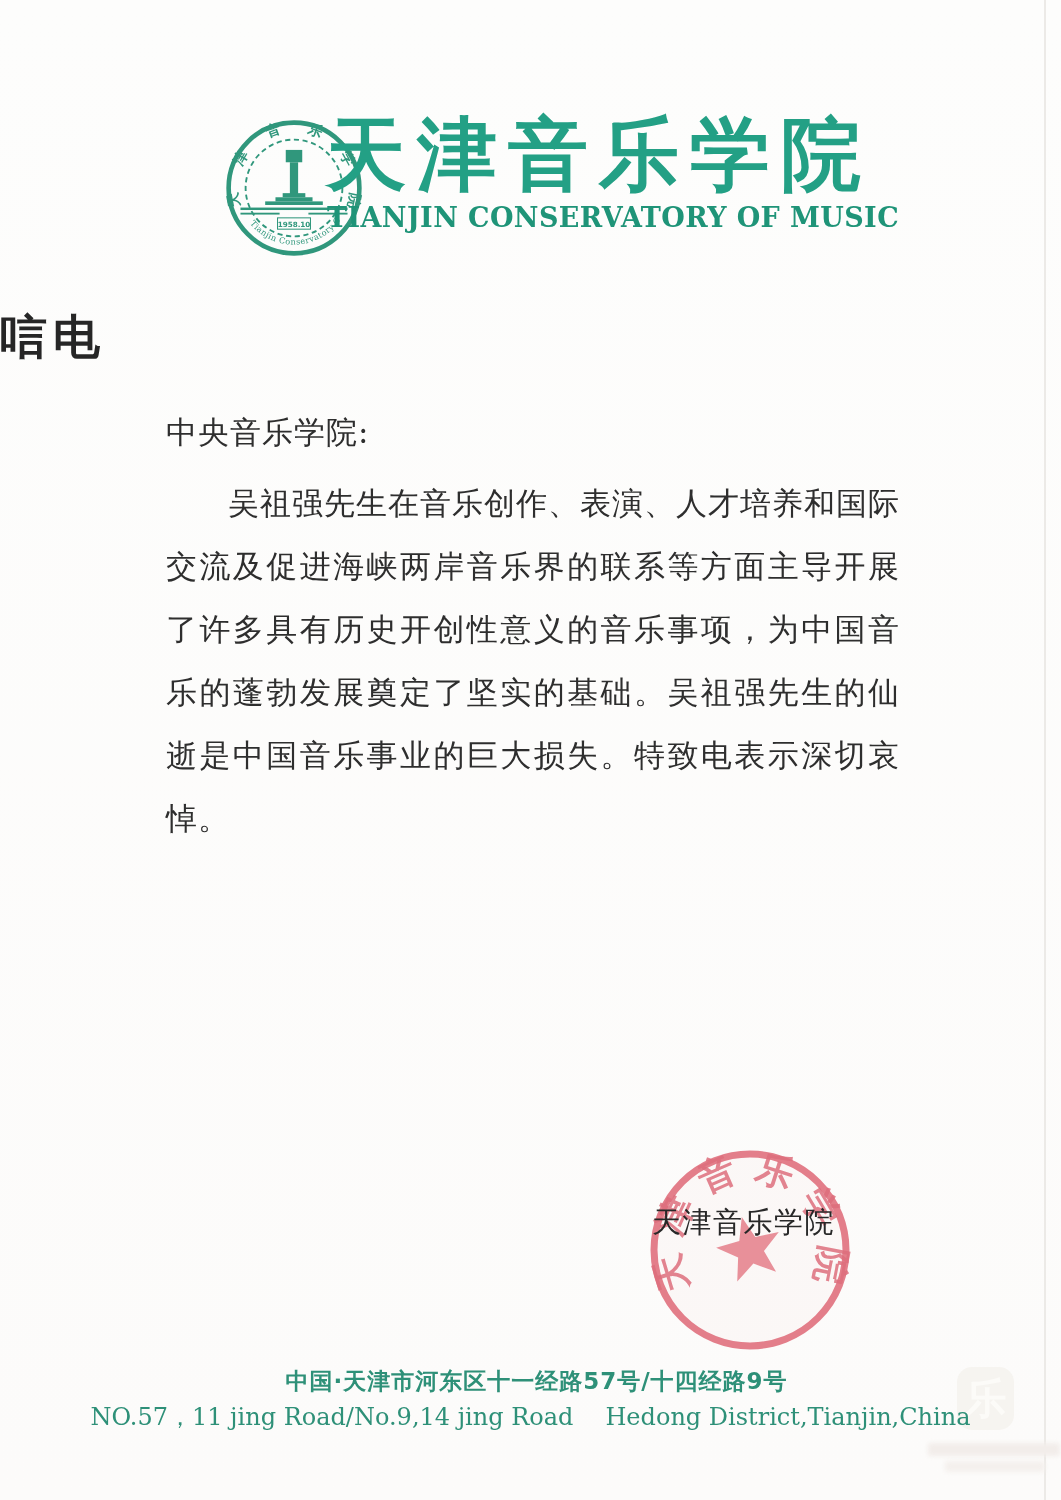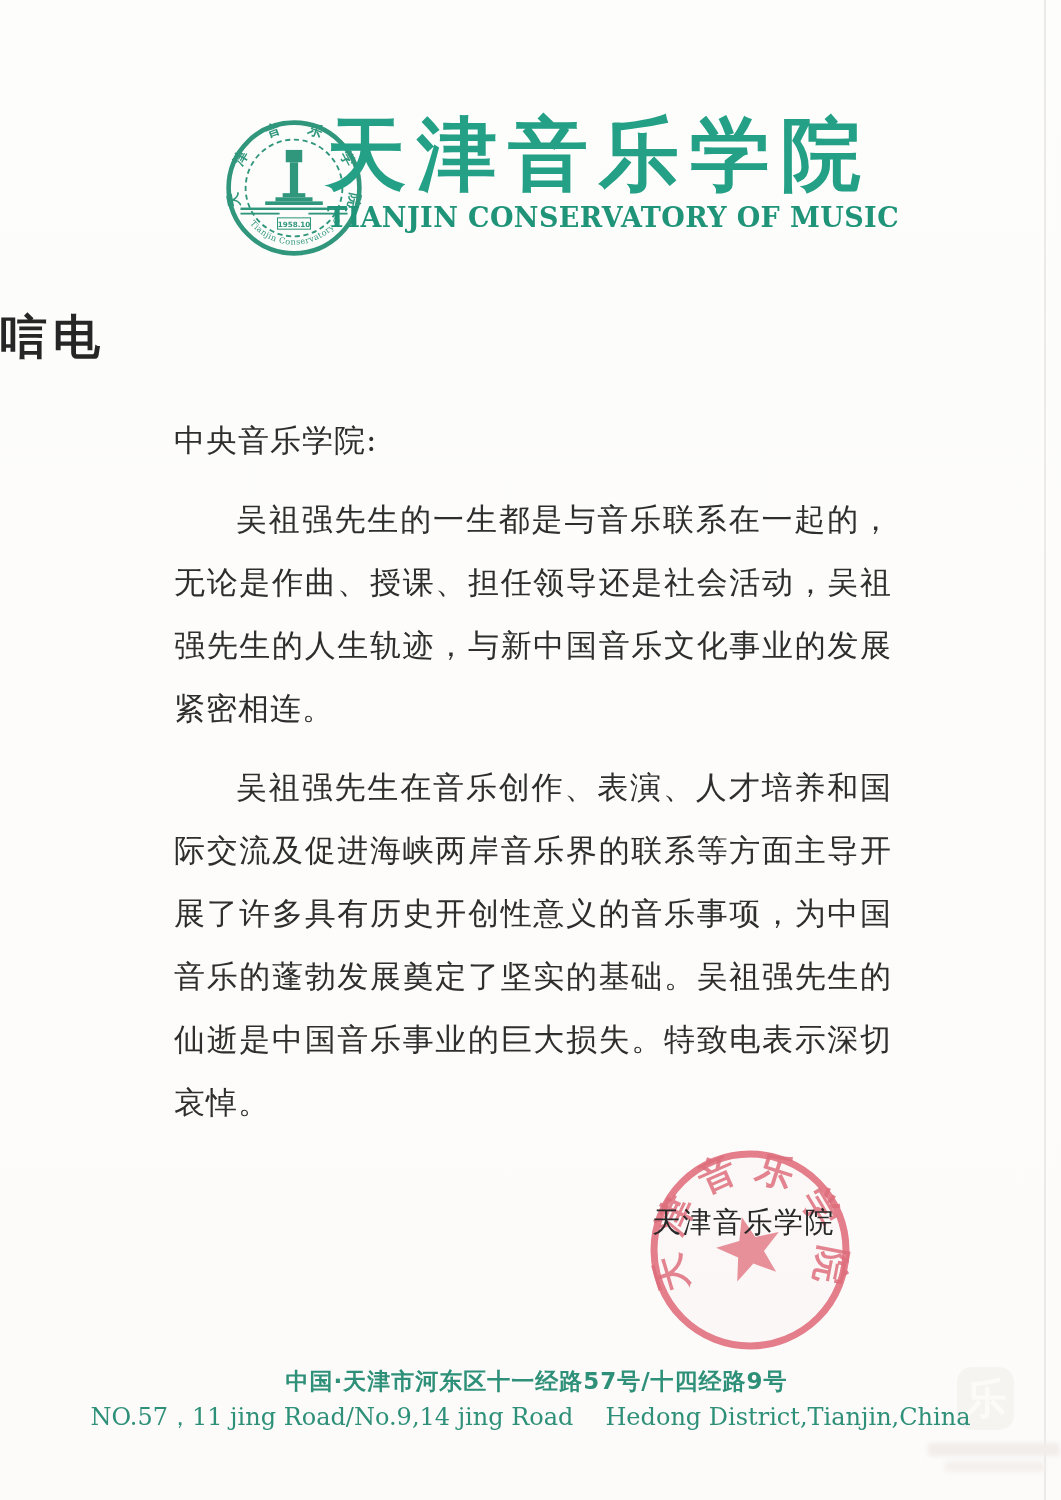--- a/index.html
+++ b/index.html
@@ -32,21 +32,21 @@
     left:0; right:0; top:306px; 
     font-size:47px; font-weight:bold; letter-spacing:6px; color:#262626;
   }
 
   
   .body-text {
     left:158px; top:393px; width:750px;
     font-size:31px; line-height:63px; color:#2e2e2e;
     text-align:justify; letter-spacing:1px;
   }
-  .body-text p { margin:16px; text-indent:2em; }
+  .body-text p { margin:8px; text-indent:2em; }
   .body-text p.salutation { text-indent:0; }
 
   
   .signature {
     left:652px; top:1203px; font-size:29px; letter-spacing:1.5px;
     color:#282828; z-index:3;
   }
   .date-line {
     left:636px; top:1259px; font-size:28px; letter-spacing:2px;
     color:#282828; z-index:3;
@@ -111,21 +111,20 @@
     </text>
   </svg>
 
   <div class="abs cal-title">天津音乐学院</div>
   <div class="abs en-title">TIANJIN CONSERVATORY OF MUSIC</div>
 
   <div class="abs doc-title">唁电</div>
 
   <div class="abs body-text">
     <p class="salutation">中央音乐学院:</p>
-    <p>吴祖强先生的一生都是与音乐联系在一起的，无论是作曲、授课、担任领导还是社会活动，吴祖强先生的人生轨迹，与新中国音乐文化事业的发展紧密相连。</p>
     <p>吴祖强先生在音乐创作、表演、人才培养和国际交流及促进海峡两岸音乐界的联系等方面主导开展了许多具有历史开创性意义的音乐事项，为中国音乐的蓬勃发展奠定了坚实的基础。吴祖强先生的仙逝是中国音乐事业的巨大损失。特致电表示深切哀悼。</p>
   </div>
 
   <svg class="abs seal-svg" viewBox="0 0 210 210" xmlns="http://www.w3.org/2000/svg">
     <defs>
       <path id="sealArc" d="M 47.7 145 A 70 70 0 1 1 162.3 145" fill="none"></path>
     </defs>
     <circle cx="105" cy="105" r="96" fill="rgba(226,112,126,0.03)" stroke="#e0707e" stroke-width="7" opacity="0.9"></circle>
     <polygon points="105,71 113.2,93.7 137.3,94.5 118.3,109.3 125,132.5 105,119 85,132.5 91.7,109.3 72.7,94.5 96.8,93.7" fill="#e27682" opacity="0.8" transform="rotate(-14 105 105)"></polygon>
     <text font-size="37" font-weight="bold" fill="#dd6e7c" opacity="0.85" font-family="DejaVu Serif, serif">

